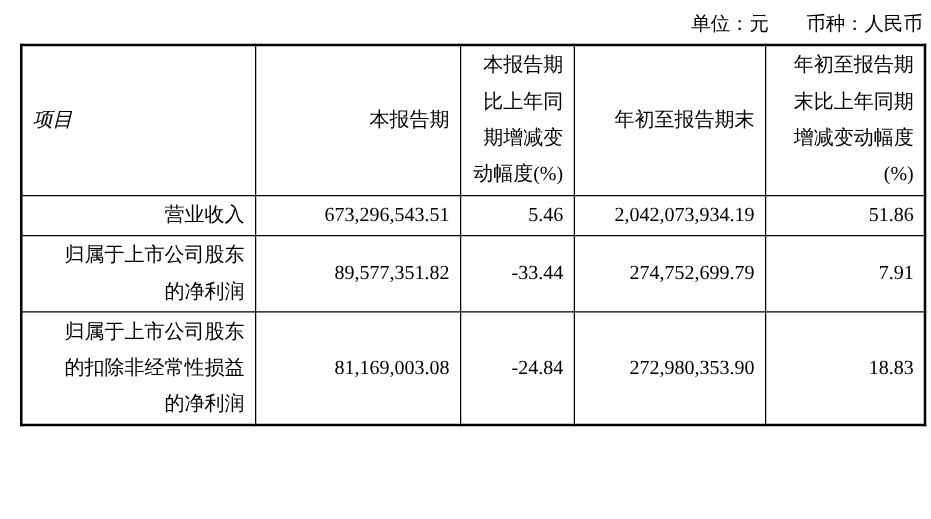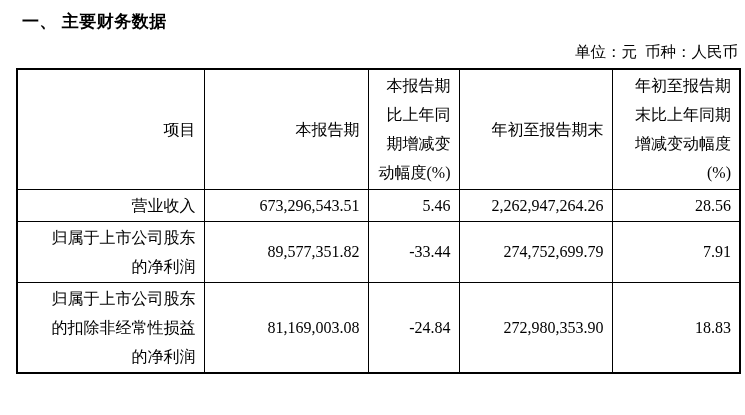--- a/index.html
+++ b/index.html
@@ -29,21 +29,21 @@
   }
   .subsection .prefix {
     font-weight: 700;
     margin-right: 3px;
   }
   .units-line {
     margin: 9px 7px 0 0;
     text-align: right;
     font-size: 15.5px;
   }
-  .units-line .unit-note { margin-right: 8px; }
+  .units-line .unit-note { margin-right: 30px; }
   table.fin-table {
     margin: 5px 0 0 16px;
     width: 723px;
     border-collapse: collapse;
     table-layout: fixed;
     border: 2px solid #000;
   }
   .fin-table th, .fin-table td {
     border: 1px solid #000;
     font-weight: normal;
@@ -52,31 +52,30 @@
     vertical-align: middle;
     white-space: pre-line;
     padding: 1px 8px;
     overflow: hidden;
   }
   .fin-table tr.header-row { height: 120px; }
   .fin-table tr.row-1 { height: 30px; }
   .fin-table tr.row-2 { height: 56px; }
   .fin-table tr.row-3 { height: 86px; }
   .fin-table th { text-align: right; }
-  .fin-table th.h-item { text-align: right; }
+  .fin-table th.h-item { text-align: left; font-style: italic; }
   .fin-table td.cell-item { text-align: right; }
   .fin-table td.cell-num { text-align: right; }
   .fin-table .last-col { }
 </style>
 </head>
 <body>
 
 <div class="page">
 
-  <div class="section-title">一、 主要财务数据</div>
 
 
   <div class="units-line">
     <span class="unit-note">单位：元</span><span>币种：人民币</span>
   </div>
 
   <table class="fin-table">
     <colgroup>
       <col style="width:187px">
       <col style="width:164px">
@@ -96,22 +95,22 @@
         <th class="last-col">年初至报告期
 末比上年同期
 增减变动幅度
 (%)</th>
       </tr>
 
       <tr class="row-1">
         <td class="cell-item">营业收入</td>
         <td class="cell-num">673,296,543.51</td>
         <td class="cell-num">5.46</td>
-        <td class="cell-num">2,262,947,264.26</td>
-        <td class="cell-num last-col">28.56</td>
+        <td class="cell-num">2,042,073,934.19</td>
+        <td class="cell-num last-col">51.86</td>
       </tr>
 
       <tr class="row-2">
         <td class="cell-item">归属于上市公司股东
 的净利润</td>
         <td class="cell-num">89,577,351.82</td>
         <td class="cell-num">-33.44</td>
         <td class="cell-num">274,752,699.79</td>
         <td class="cell-num last-col">7.91</td>
       </tr>

